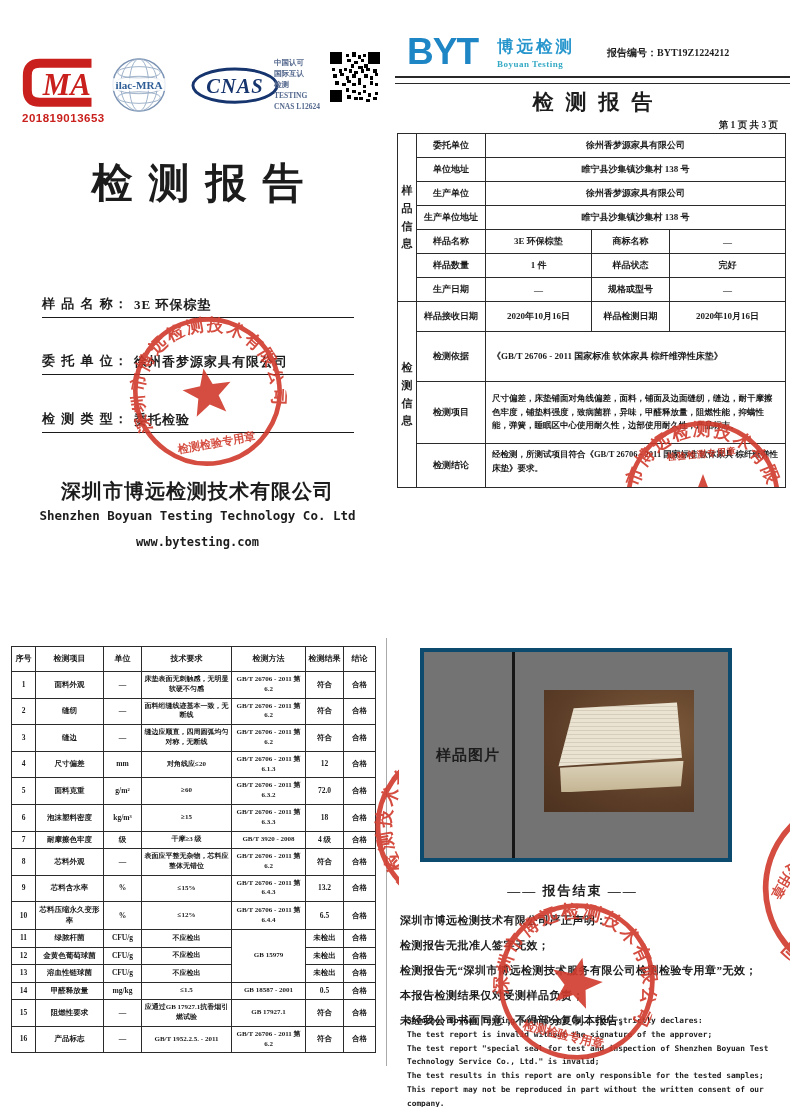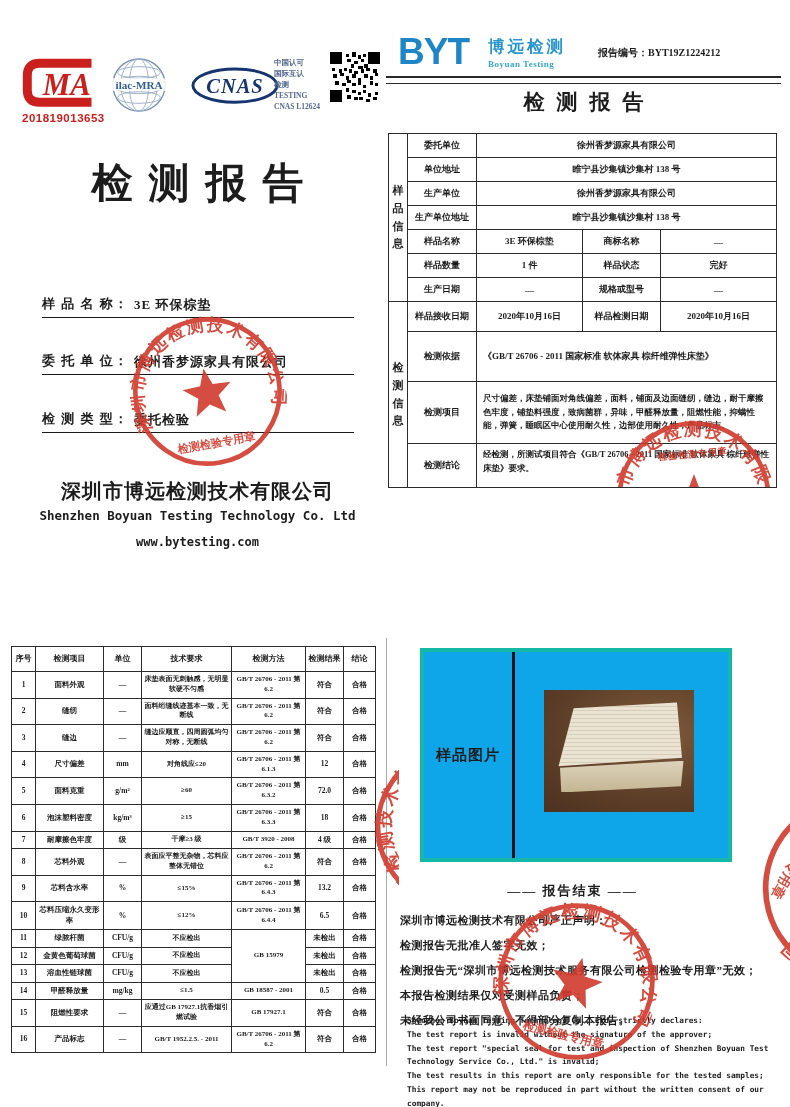--- a/index.html
+++ b/index.html
@@ -33,21 +33,21 @@
   .stamp svg{width:100%;height:100%;display:block;}
   .stamp-cover{left:130px;top:314px;width:155px;height:155px;transform:rotate(-10deg);}
   .stamp-clip{position:absolute;left:0;top:378px;width:393px;height:109px;overflow:hidden;z-index:6;}
   .stamp-p2{left:228px;top:40px;width:160px;height:160px;}
   .seal-note{position:absolute;left:272px;top:448px;font-size:9px;font-weight:bold;color:#c73a2c;z-index:8;transform:rotate(-5deg);letter-spacing:1px;}
   .stamp-p3{left:368px;top:112px;width:170px;height:170px;transform:rotate(-100deg);}
   .stamp-p4r{left:364px;top:163px;width:190px;height:190px;transform:rotate(120deg);}
   .stamp-footer{left:100px;top:270px;width:163px;height:163px;transform:rotate(14deg);}
 
   
-  .p2{left:386px;top:0;width:395px;height:630px;}
+  .p2{left:395px;top:0;width:395px;height:630px;}
   .byt{position:absolute;left:12px;top:34px;display:flex;align-items:flex-start;}
   .byt-word{font-size:37px;line-height:36px;font-weight:900;letter-spacing:-1px;color:#1f86c6;font-family:"Liberation Sans",sans-serif;}
   .byt-cnblock{margin-left:19px;padding-top:2px;}
   .byt-cn{font-size:16.5px;font-weight:bold;color:#2796cd;letter-spacing:3px;}
   .byt-en{font-size:9px;font-weight:bold;color:#35aac4;letter-spacing:.5px;margin-top:1px;}
   .report-no{position:absolute;left:212px;top:46px;font-size:10px;font-weight:bold;}
   .rule2{position:absolute;left:0;top:76px;width:395px;height:5px;border-top:2.5px solid #282828;border-bottom:1px solid #282828;}
   .p2-title{left:0;top:88px;width:395px;text-align:center;font-size:21px;font-weight:bold;letter-spacing:12px;text-indent:12px;}
   .page-info{left:0;top:119px;width:383px;text-align:right;font-size:9.5px;font-weight:bold;}
   table{border-collapse:collapse;}
@@ -62,21 +62,21 @@
   
   .p3{left:4px;top:630px;width:395px;height:477px;overflow:hidden;}
   .p3-edge{position:absolute;left:382px;top:8px;height:428px;border-left:1px solid #aaa;}
   .t3{position:absolute;left:7px;top:16px;width:364px;table-layout:fixed;}
   .t3 td{border:1px solid #2b2b2b;font-size:7.5px;font-weight:bold;text-align:center;vertical-align:middle;padding:3px 2px;line-height:1.4;overflow:hidden;}
   .t3 .hd td{font-size:8px;height:18px;}
   .t3 .sm{font-size:7px;}
 
   
   .p4{left:395px;top:630px;width:395px;height:477px;overflow:hidden;}
-  .sample-box{position:absolute;left:25px;top:18px;width:304px;height:206px;border:4px solid #14b8a6;display:flex;background:#0ea5e9;}
+  .sample-box{position:absolute;left:25px;top:18px;width:304px;height:206px;border:4px solid #0c4a6e;display:flex;background:#737373;}
   .sample-label-cell{width:88px;border-right:3px solid #161616;display:flex;align-items:center;justify-content:center;font-size:15px;font-weight:bold;letter-spacing:1px;}
   .sample-photo-cell{flex:1;position:relative;}
   .photo{position:absolute;left:29px;top:38px;width:150px;height:122px;background:radial-gradient(120% 100% at 75% 35%,#7d5b3b 0%,#5d3e28 55%,#472e1d 100%);overflow:hidden;}
   .blk-top{position:absolute;left:8%;top:8%;width:84%;height:58%;background:#eae3d2;background-image:repeating-linear-gradient(0deg,rgba(175,163,140,.35) 0 1px,transparent 1px 4px);clip-path:polygon(14% 12%,96% 4%,100% 82%,2% 94%);}
   .blk-front{position:absolute;left:9%;top:58%;width:84%;height:26%;background:linear-gradient(#ddd3bb,#c4b593);clip-path:polygon(2% 22%,100% 0%,98% 80%,3% 100%);}
   .end-line{left:0;top:252px;width:355px;text-align:center;font-size:13px;font-weight:bold;letter-spacing:2px;}
   .zh-block{position:absolute;left:5px;top:278px;width:386px;}
   .zh-block div{font-size:11px;font-weight:bold;line-height:25px;letter-spacing:.5px;}
   .en-block{position:absolute;left:8px;top:384px;width:380px;}
   .en-block div{font-size:7.8px;font-weight:bold;line-height:13.8px;padding-left:4px;}
@@ -213,20 +213,21 @@
       <div class="byt-cnblock">
         <div class="byt-cn">博远检测</div>
         <div class="byt-en">Boyuan Testing</div>
       </div>
     </div>
     <div class="report-no">
       <span>报告编号：</span><span>BYT19Z1224212</span>
     </div>
     <div class="rule2"></div>
     <div class="abs p2-title">检测报告</div>
+    <div class="abs page-info">第 1 页 共 3 页</div>
 
     <table class="t2">
       <colgroup>
           <col style="width:19px">
           <col style="width:69px">
           <col style="width:106px">
           <col style="width:78px">
           <col style="width:116px">
         </colgroup>
       <tbody>

